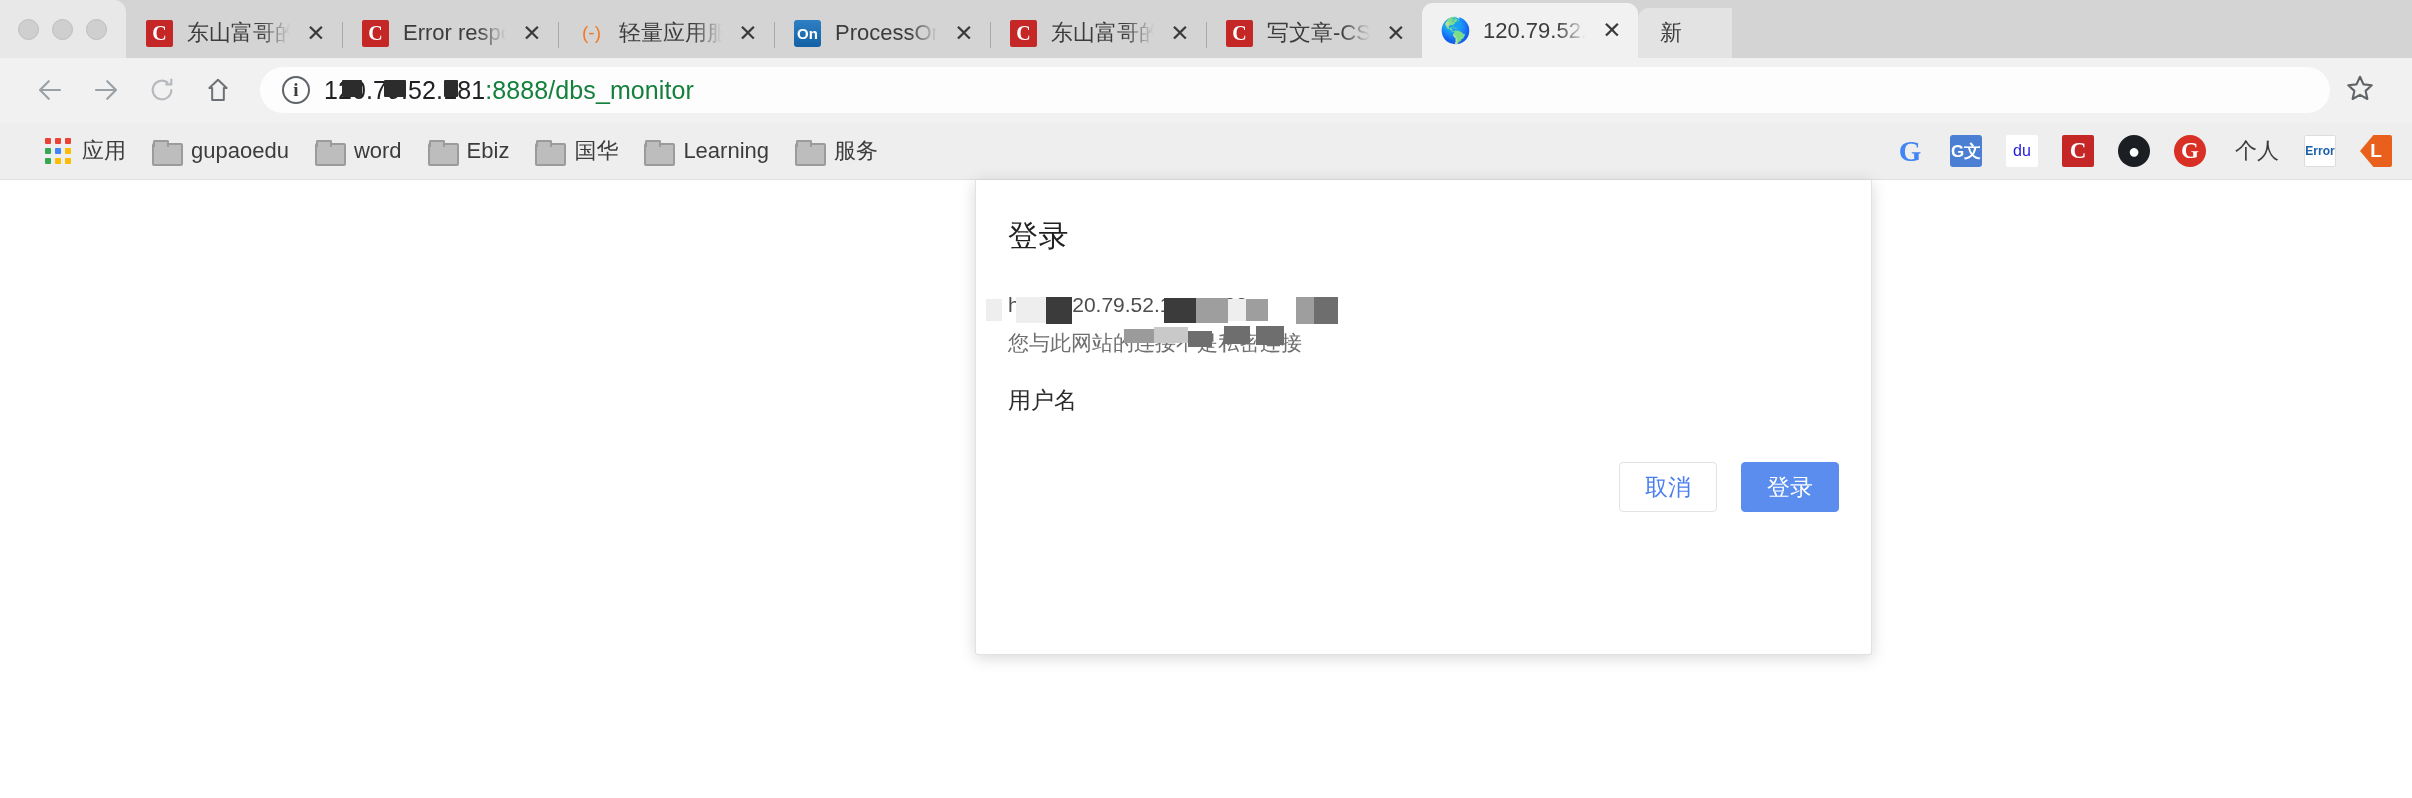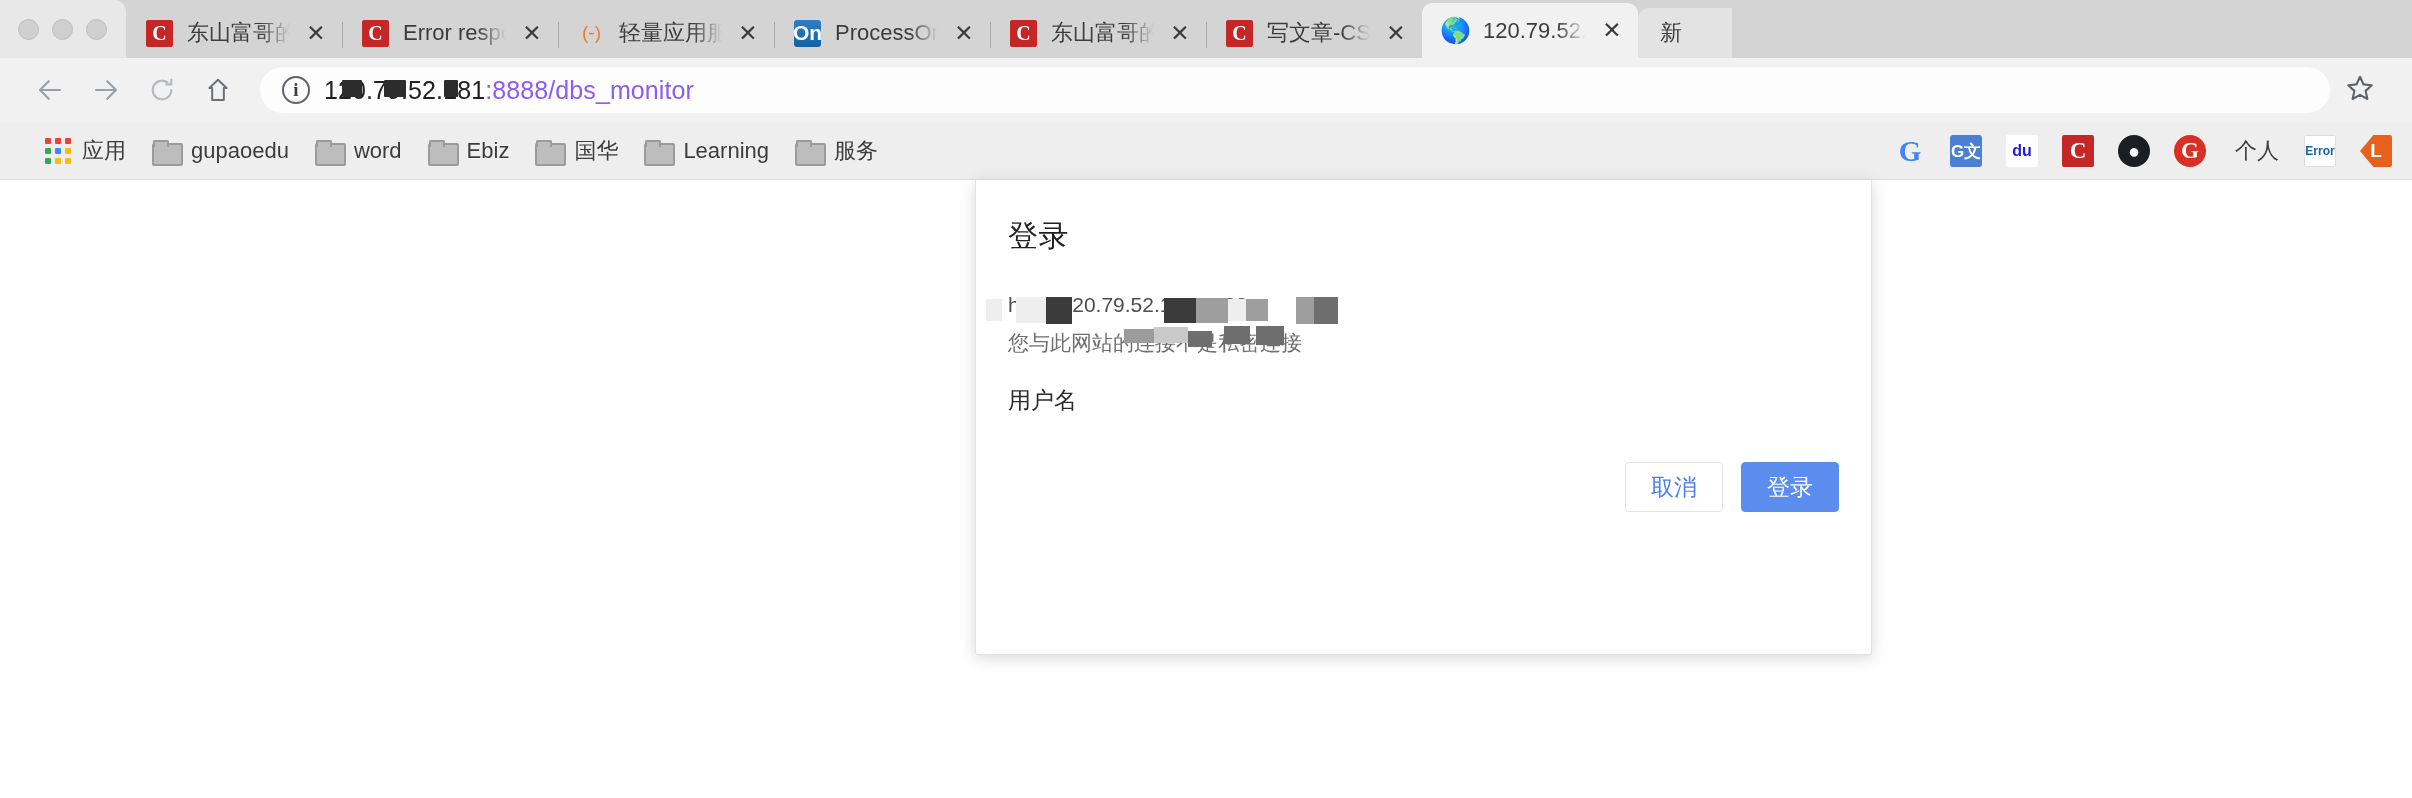--- a/index.html
+++ b/index.html
@@ -55,21 +55,21 @@
     position: absolute; left: 0; top: 14px;
     width: 1px; height: 26px; background: #a9a9a9;
   }
   .favicon {
     width: 27px; height: 27px; flex: 0 0 27px;
     display: flex; align-items: center; justify-content: center;
     font-size: 20px; font-weight: bold; color: #fff; border-radius: 2px;
   }
   .fav-csdn { background: #c52727; font-family: "Liberation Serif", serif; }
   .fav-tencent { background: transparent; color: #f07c28; font-size: 19px; font-weight: 500; }
-  .fav-on { background: linear-gradient(180deg,#2f7fc4,#1161a4); font-size: 21px; border-radius: 3px; }
+  .fav-on { background: linear-gradient(180deg,#2f7fc4,#1161a4); font-size: 15px; border-radius: 3px; }
   .fav-globe { background: transparent; color: #8a8a8a; font-size: 25px; }
   .tab-title {
     flex: 1 1 auto;
     font-size: 22px;
     color: #3c3c3c;
     white-space: nowrap;
     overflow: hidden;
     mask-image: linear-gradient(to right, #000 72%, transparent 100%);
     -webkit-mask-image: linear-gradient(to right, #000 72%, transparent 100%);
   }
@@ -115,21 +115,21 @@
     border: 2.2px solid #5f6368; border-radius: 50%;
     display: flex; align-items: center; justify-content: center;
     font-family: "Liberation Serif", serif;
     font-size: 19px; font-weight: bold; color: #3c3c3c;
   }
   .url {
     font-size: 25px; color: #202124;
     white-space: nowrap; position: relative;
     letter-spacing: .1px;
   }
-  .url .dim { color: #8b5cf6; }
+  .url .dim { color: #15803d; }
   .redact {
     position: absolute;
     background: #2c2c2c;
     border-radius: 1px;
   }
   .star-btn {
     width: 60px; height: 56px;
     display: flex; align-items: center; justify-content: center;
     color: #5f6368;
   }
@@ -182,21 +182,21 @@
     width: 56px; height: 56px; flex: 0 0 56px;
     display: flex; align-items: center; justify-content: center;
   }
   .ic {
     width: 32px; height: 32px;
     display: flex; align-items: center; justify-content: center;
     font-size: 23px; font-weight: bold; border-radius: 2px;
   }
   .ic-g { color:#4285f4; font-family:"Liberation Serif",serif; font-size:29px; }
   .ic-trans { background:#4a7fd4; color:#fff; font-size:17px; border-radius:3px; position:relative; }
-  .ic-baidu { background:#fff; color:#2319dc; font-size:16px; font-weight:bold; }
+  .ic-baidu { background:#fff; color:#2319dc; font-size:16px; font-weight:normal; }
   .ic-csdn { background:#c52727; color:#fff; font-family:"Liberation Serif",serif; }
   .ic-gh { background:#1b1f23; color:#fff; border-radius:50%; font-size:20px; }
   .ic-gr { background:#d93025; color:#fff; border-radius:50%; font-family:"Liberation Serif",serif; font-size:23px; }
   .ic-infoq { background:#fff; color:#1a5fa8; font-size:12px; font-weight:bold; border:1px solid #ddd; }
   .ic-l { color:#fff; background:#e8601c; font-size:19px;
           clip-path: polygon(0 50%, 42% 0, 100% 0, 100% 100%, 42% 100%); }
   .bm-text { font-size: 22px; color:#3c3c3c; margin-left: 4px; }
 
   
   .page {
@@ -263,21 +263,21 @@
     background: #fff;
   }
   .field-input.focused {
     border: 2px solid #8ab4f8;
     box-shadow: 0 0 0 1px rgba(138,180,248,.35);
   }
   .pw-dots { letter-spacing: 3.5px; font-size: 26px; color:#202124; line-height: 1; }
 
   .dlg-actions {
     display: flex; justify-content: flex-end; align-items: center;
-    gap: 18px;
+    gap: 24px;
     margin-top: 46px;
   }
   .btn {
     height: 50px;
     min-width: 98px;
     border-radius: 4px;
     display: flex; align-items: center; justify-content: center;
     font-size: 23px;
     padding: 0 22px;
   }

